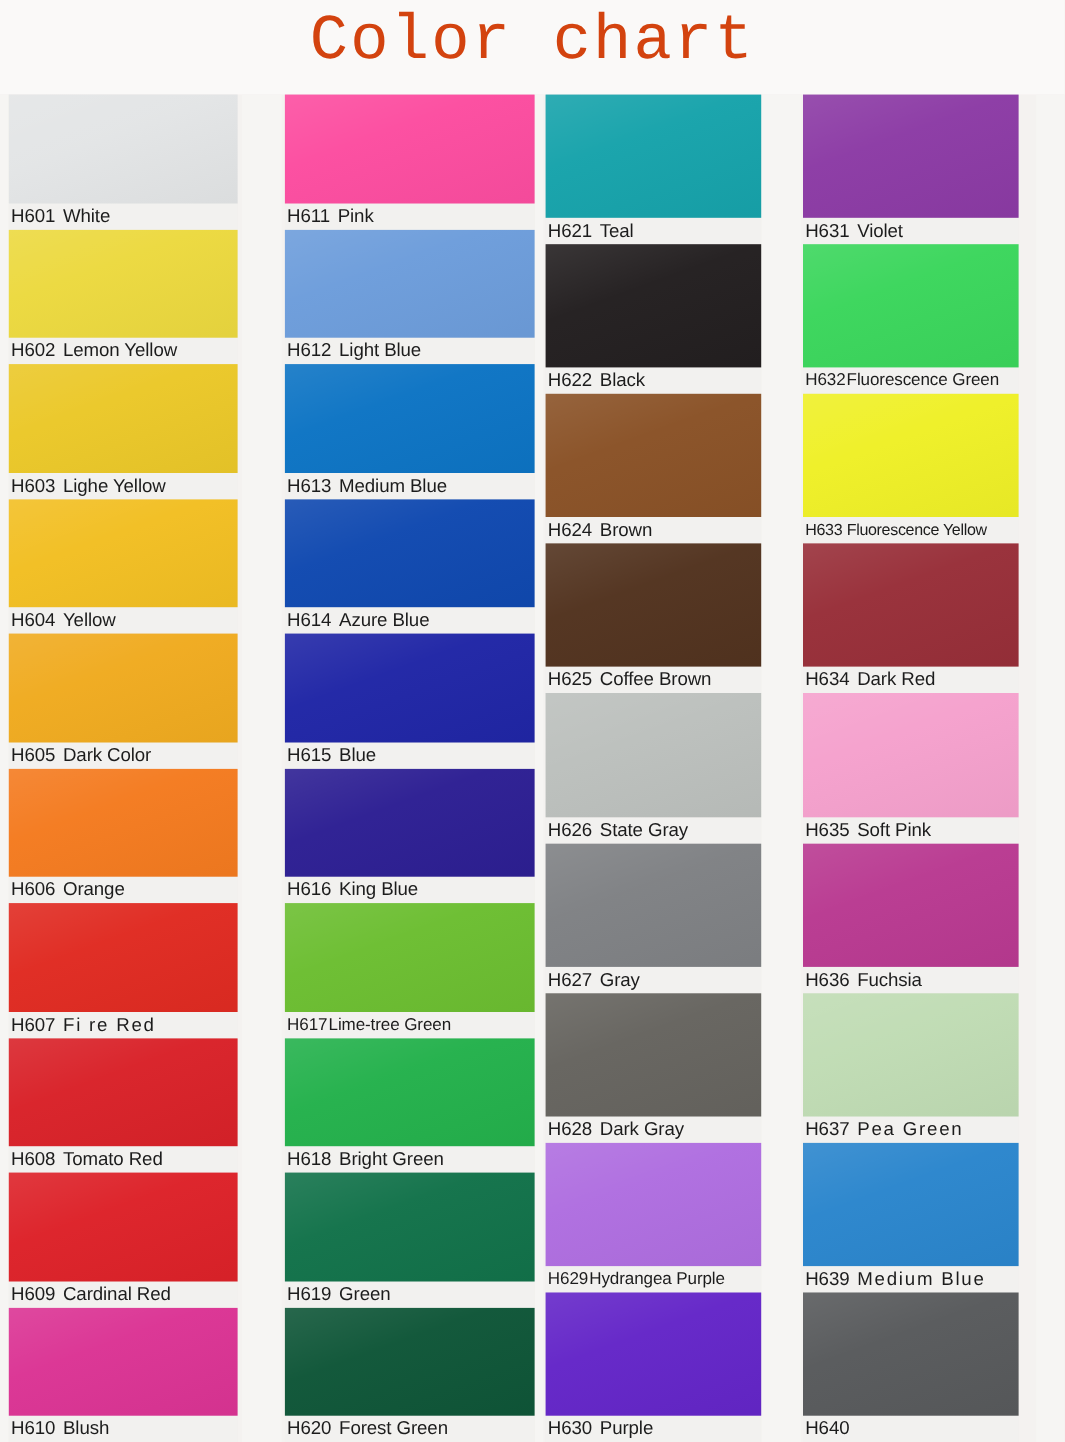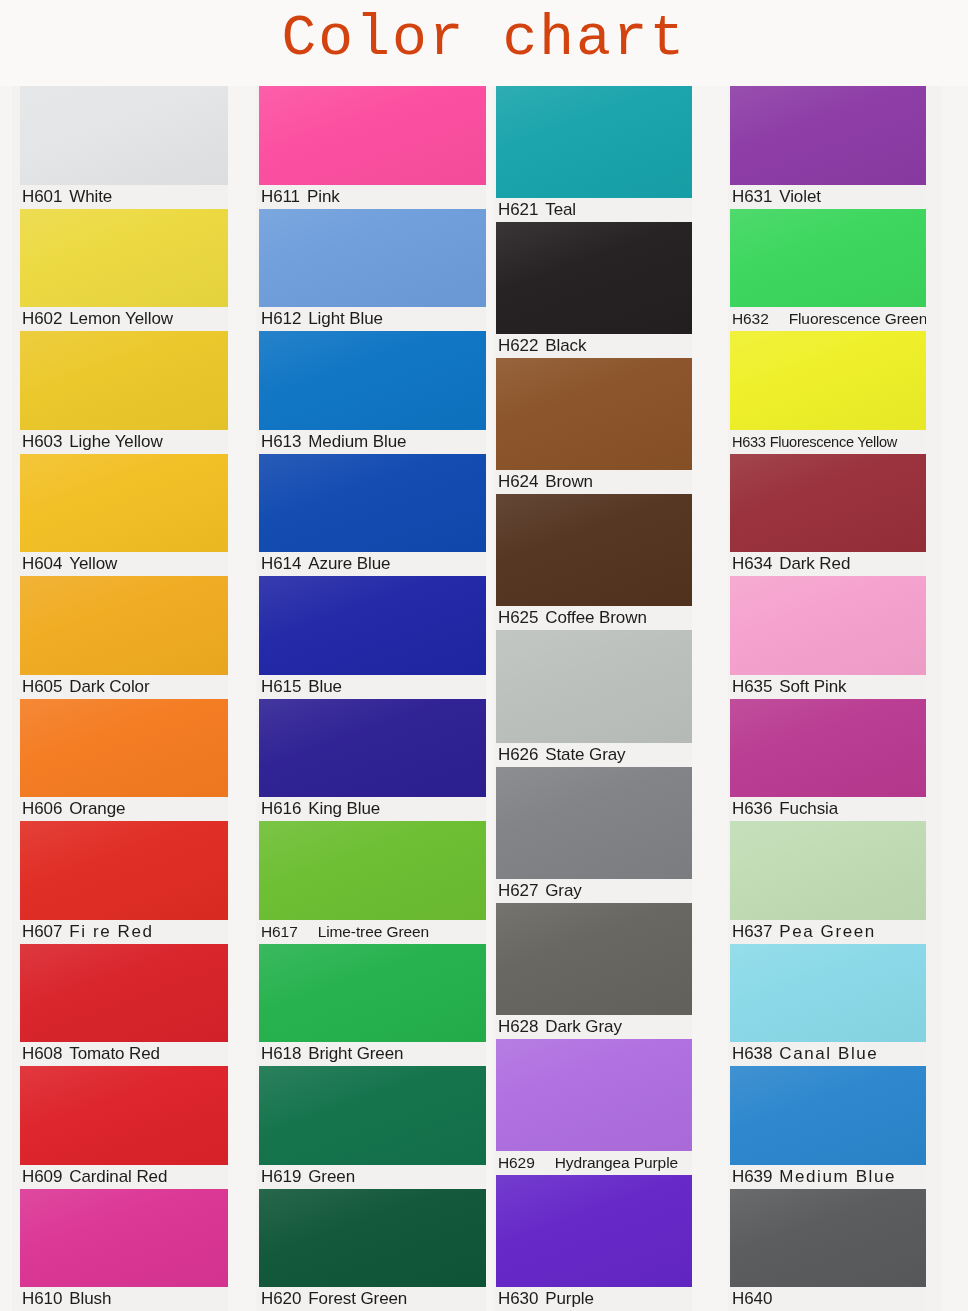--- a/index.html
+++ b/index.html
@@ -51,21 +51,21 @@
     background: #f4f2f0;
   }
 
   .color-column {
     position: absolute;
     top: 0;
     width: 208px;
     height: 1225px;
     background: #f0eeec;
   }
-  .color-column.col-0 { left: 20px;  width: 208px; }
+  .color-column.col-0 { left: 8px;  width: 208px; }
   .color-column.col-1 { left: 259px; width: 227px; }
   .color-column.col-2 { left: 496px; width: 196px; }
   .color-column.col-3 { left: 730px; width: 196px; }
 
   .swatch-cell {
     position: relative;
     width: 100%;
     
   }
 
@@ -109,21 +109,21 @@
     white-space: nowrap;
     overflow: hidden;
     padding-left: 2px;
     letter-spacing: -0.1px;
   }
   .swatch-label .code { margin-right: 7px; }
 
   
   .swatch-label.tracked .name { letter-spacing: 1.6px; }
   .swatch-label.tight { font-size: 15.5px; }
-  .swatch-label.tight .code { margin-right: 20px; text-align: center; }
+  .swatch-label.tight .code { margin-right: 1px; text-align: center; }
   .swatch-label.tighter { font-size: 14.6px; letter-spacing: -0.3px; }
   .swatch-label.tighter .code { margin-right: 4px; }
 
   
   .paper-gap {
     position: absolute;
     top: 0;
     width: 36px;
     height: 1225px;
     background: #f6f5f3;
@@ -313,24 +313,20 @@
           </div>
           <div class="swatch-cell">
             <div class="swatch" style="background: rgb(185, 58, 145);"></div>
             <div class="swatch-label"><span class="code">H636</span><span class="name">Fuchsia</span></div>
           </div>
           <div class="swatch-cell">
             <div class="swatch" style="background: rgb(192, 220, 180);"></div>
             <div class="swatch-label tracked"><span class="code">H637</span><span class="name">Pea Green</span></div>
           </div>
           <div class="swatch-cell">
-            <div class="swatch" style="background: rgb(137, 217, 232);"></div>
-            <div class="swatch-label tracked"><span class="code">H638</span><span class="name">Canal Blue</span></div>
-          </div>
-          <div class="swatch-cell">
             <div class="swatch" style="background: rgb(43, 134, 205);"></div>
             <div class="swatch-label tracked"><span class="code">H639</span><span class="name">Medium Blue</span></div>
           </div>
           <div class="swatch-cell">
             <div class="swatch" style="background: rgb(88, 90, 92);"></div>
             <div class="swatch-label"><span class="code">H640</span><span class="name"></span></div>
           </div>
         </div>
       </div>
     </div>

